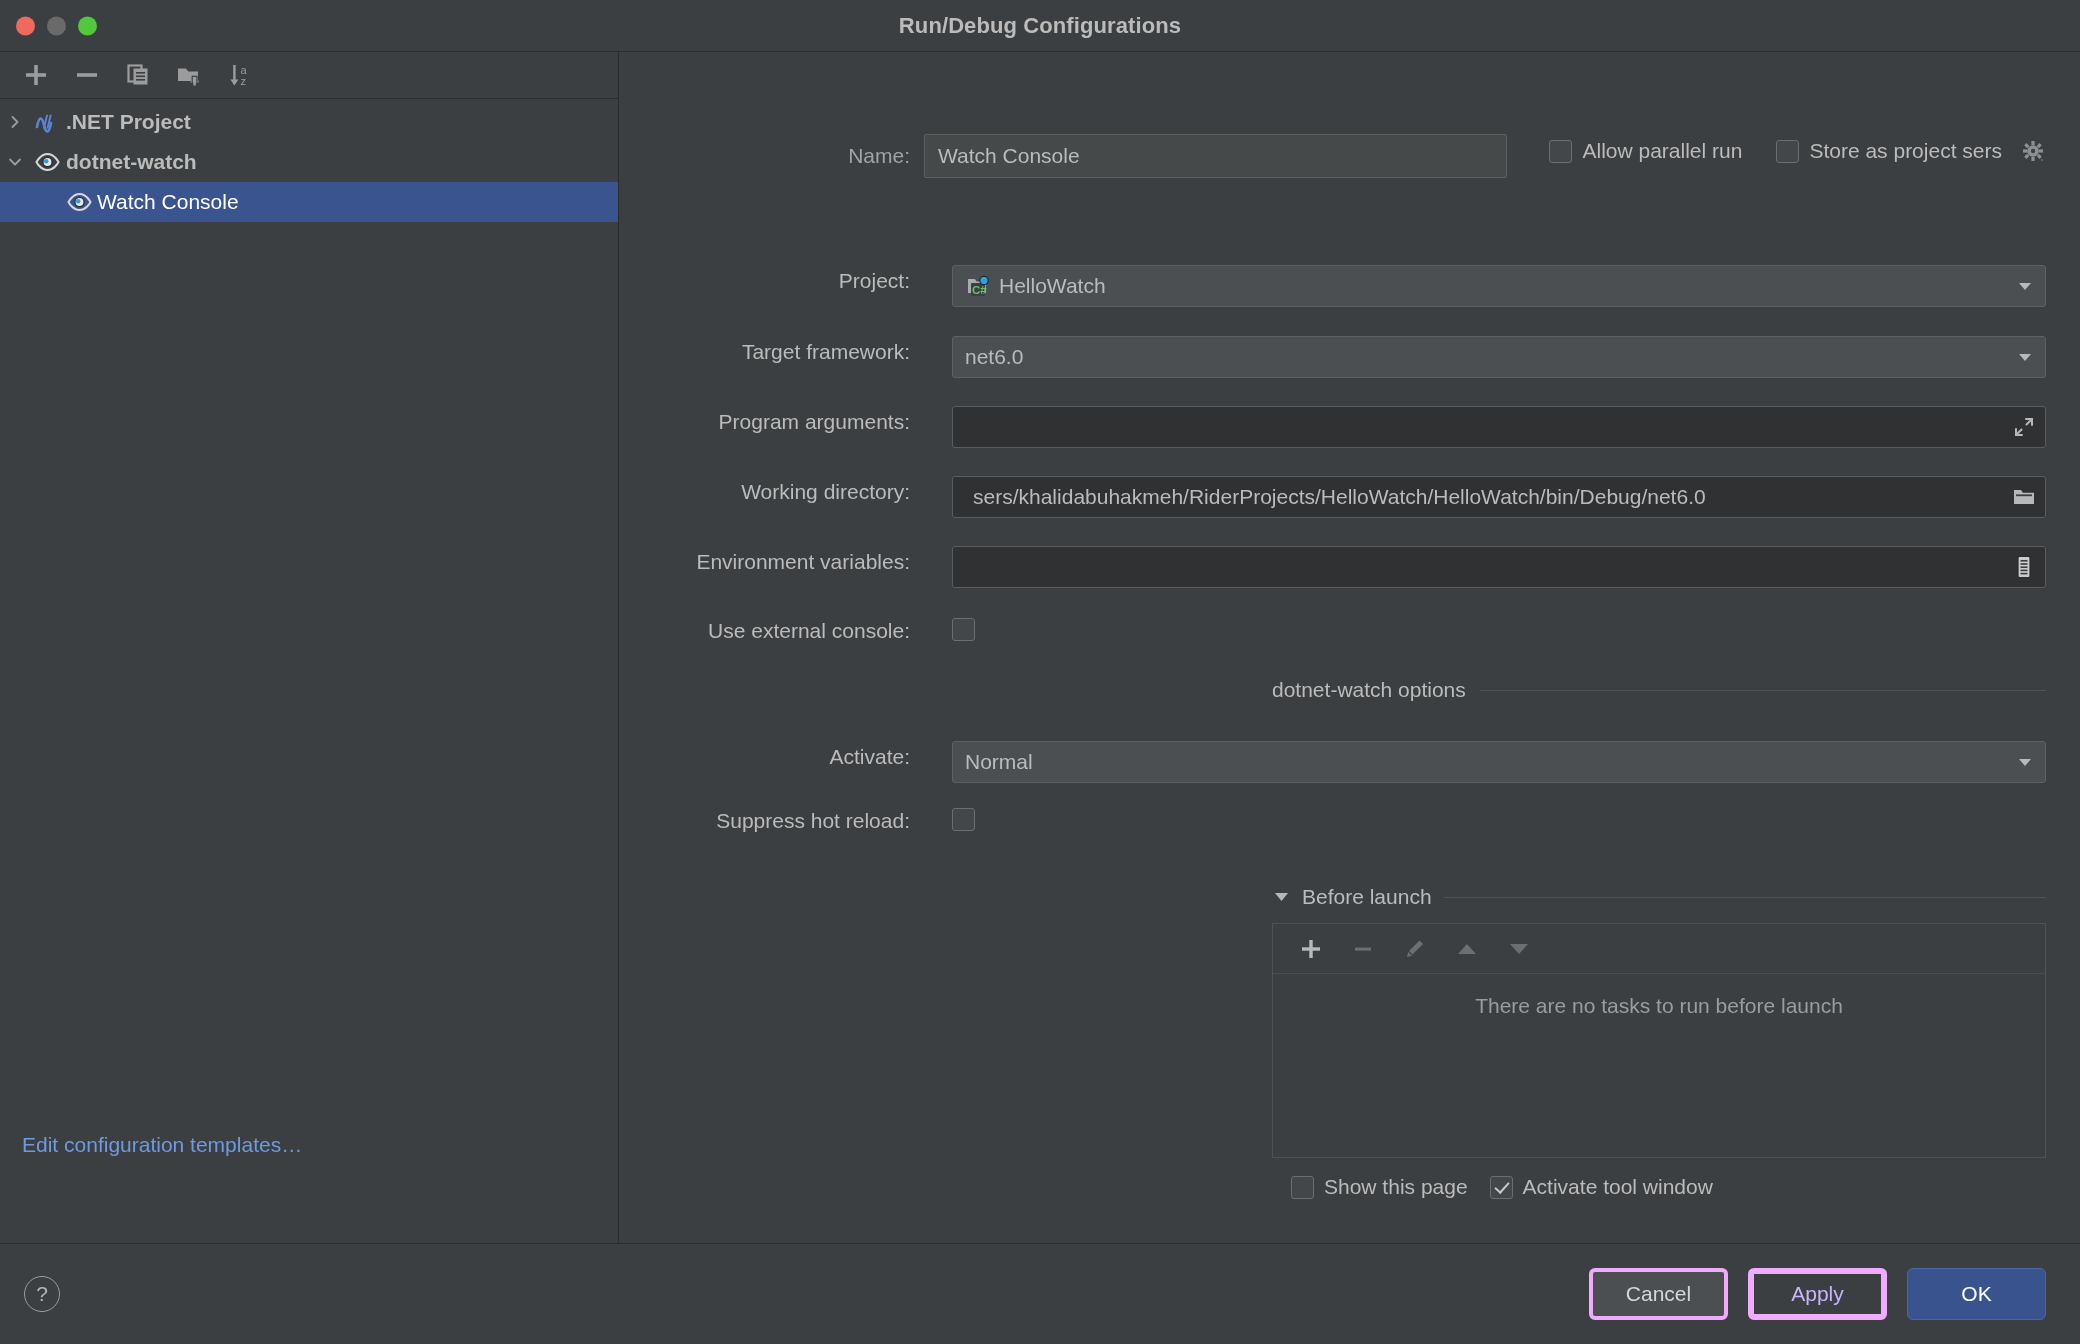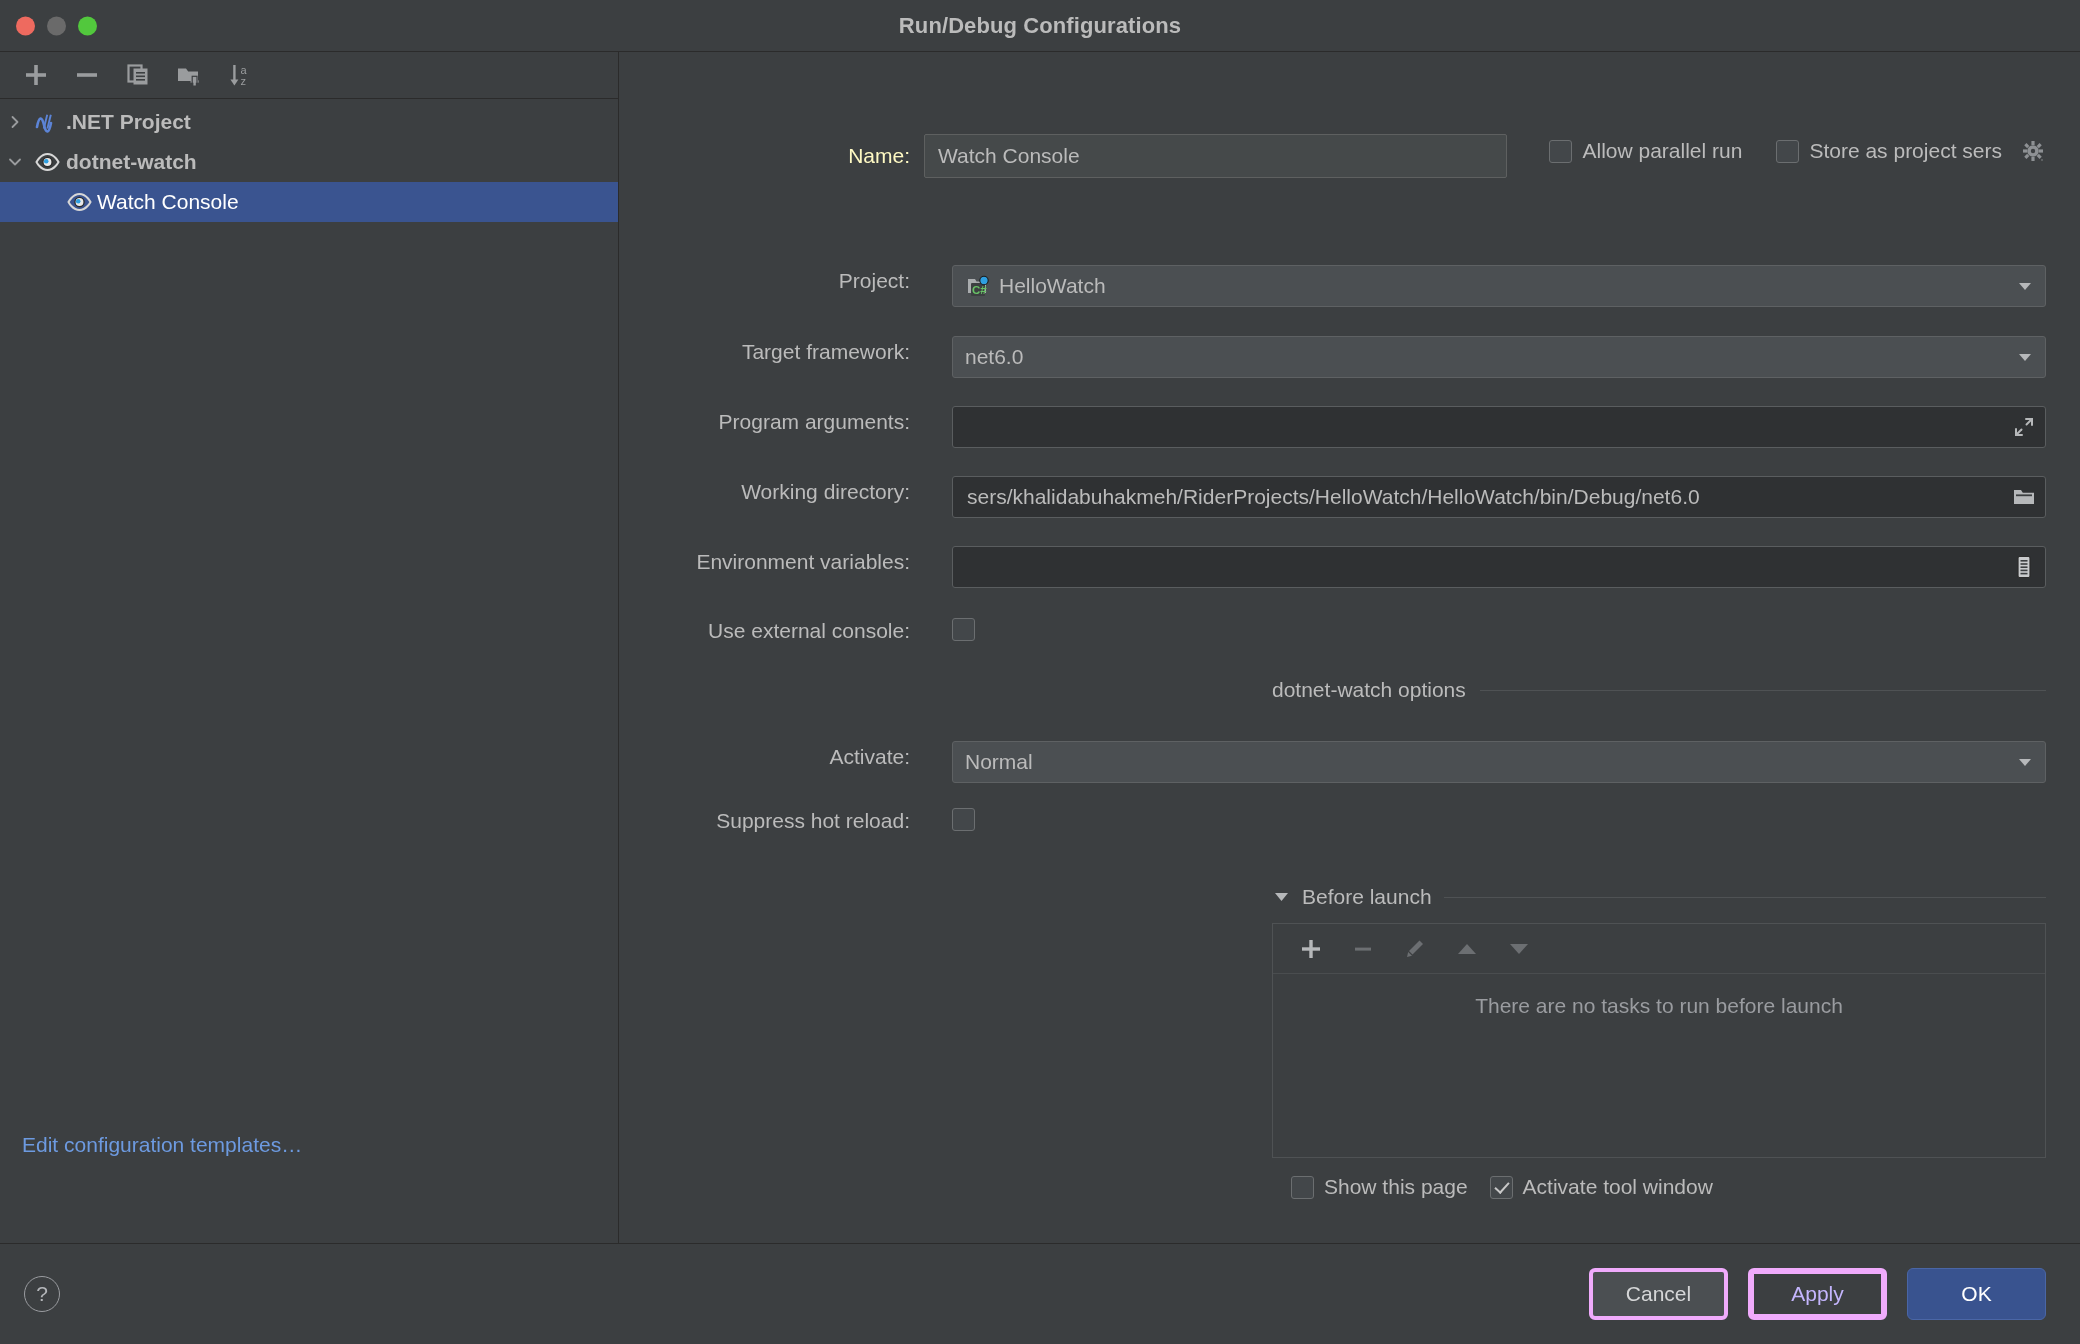--- a/index.html
+++ b/index.html
@@ -100,21 +100,21 @@
     background: #3c3f41;
     position: relative;
     padding: 0 0 0 0;
   }
 
   .row {
     position: absolute; left: 0; right: 0;
     display: flex; align-items: center;
   }
   .lbl {
-    color: #fef9c3; font-size: 21px;
+    color: #a3a3a3; font-size: 21px;
     text-align: right;
     white-space: nowrap;
   }
 
   
   .name-row { top: 82px; height: 44px; }
   .name-label { width: 305px; padding-right: 14px; }
   .name-input {
     width: 583px; height: 44px;
     background: #45494a; border: 1px solid #5e6060;
@@ -431,21 +431,21 @@
           <svg width="22" height="22" viewBox="0 0 22 22">
             <path d="M13 3h6v6" fill="none" stroke="#b6b8ba" stroke-width="2" stroke-linecap="round"></path>
             <path d="M19 3 13.5 8.5" stroke="#b6b8ba" stroke-width="2" stroke-linecap="round"></path>
             <path d="M9 19H3v-6" fill="none" stroke="#b6b8ba" stroke-width="2" stroke-linecap="round"></path>
             <path d="M3 19 8.5 13.5" stroke="#b6b8ba" stroke-width="2" stroke-linecap="round"></path>
           </svg>
         </span>
       </div>
 
       <div class="fld-label" style="left:0; width:305px; text-align:right; padding-right:14px; top:428px;">Working directory:</div>
-      <div class="fld textfield" style="left:333px; right:34px; top:424px; padding-left:8px;">
+      <div class="fld textfield" style="left:333px; right:34px; top:424px; padding-left:14px;">
         <span class="fld-text" style="padding-left:6px;">sers/khalidabuhakmeh/RiderProjects/HelloWatch/HelloWatch/bin/Debug/net6.0</span>
         <span class="fld-right-icon">
           <svg width="24" height="22" viewBox="0 0 24 22">
             <path d="M2 4h7l1.8 2.8H22V18H2z" fill="#b6b8ba"></path>
             <rect x="4" y="8.4" width="16" height="1.8" fill="#3c3f41"></rect>
           </svg>
         </span>
       </div>
 
       <div class="fld-label" style="left:0; width:305px; text-align:right; padding-right:14px; top:498px;">Environment variables:</div>

